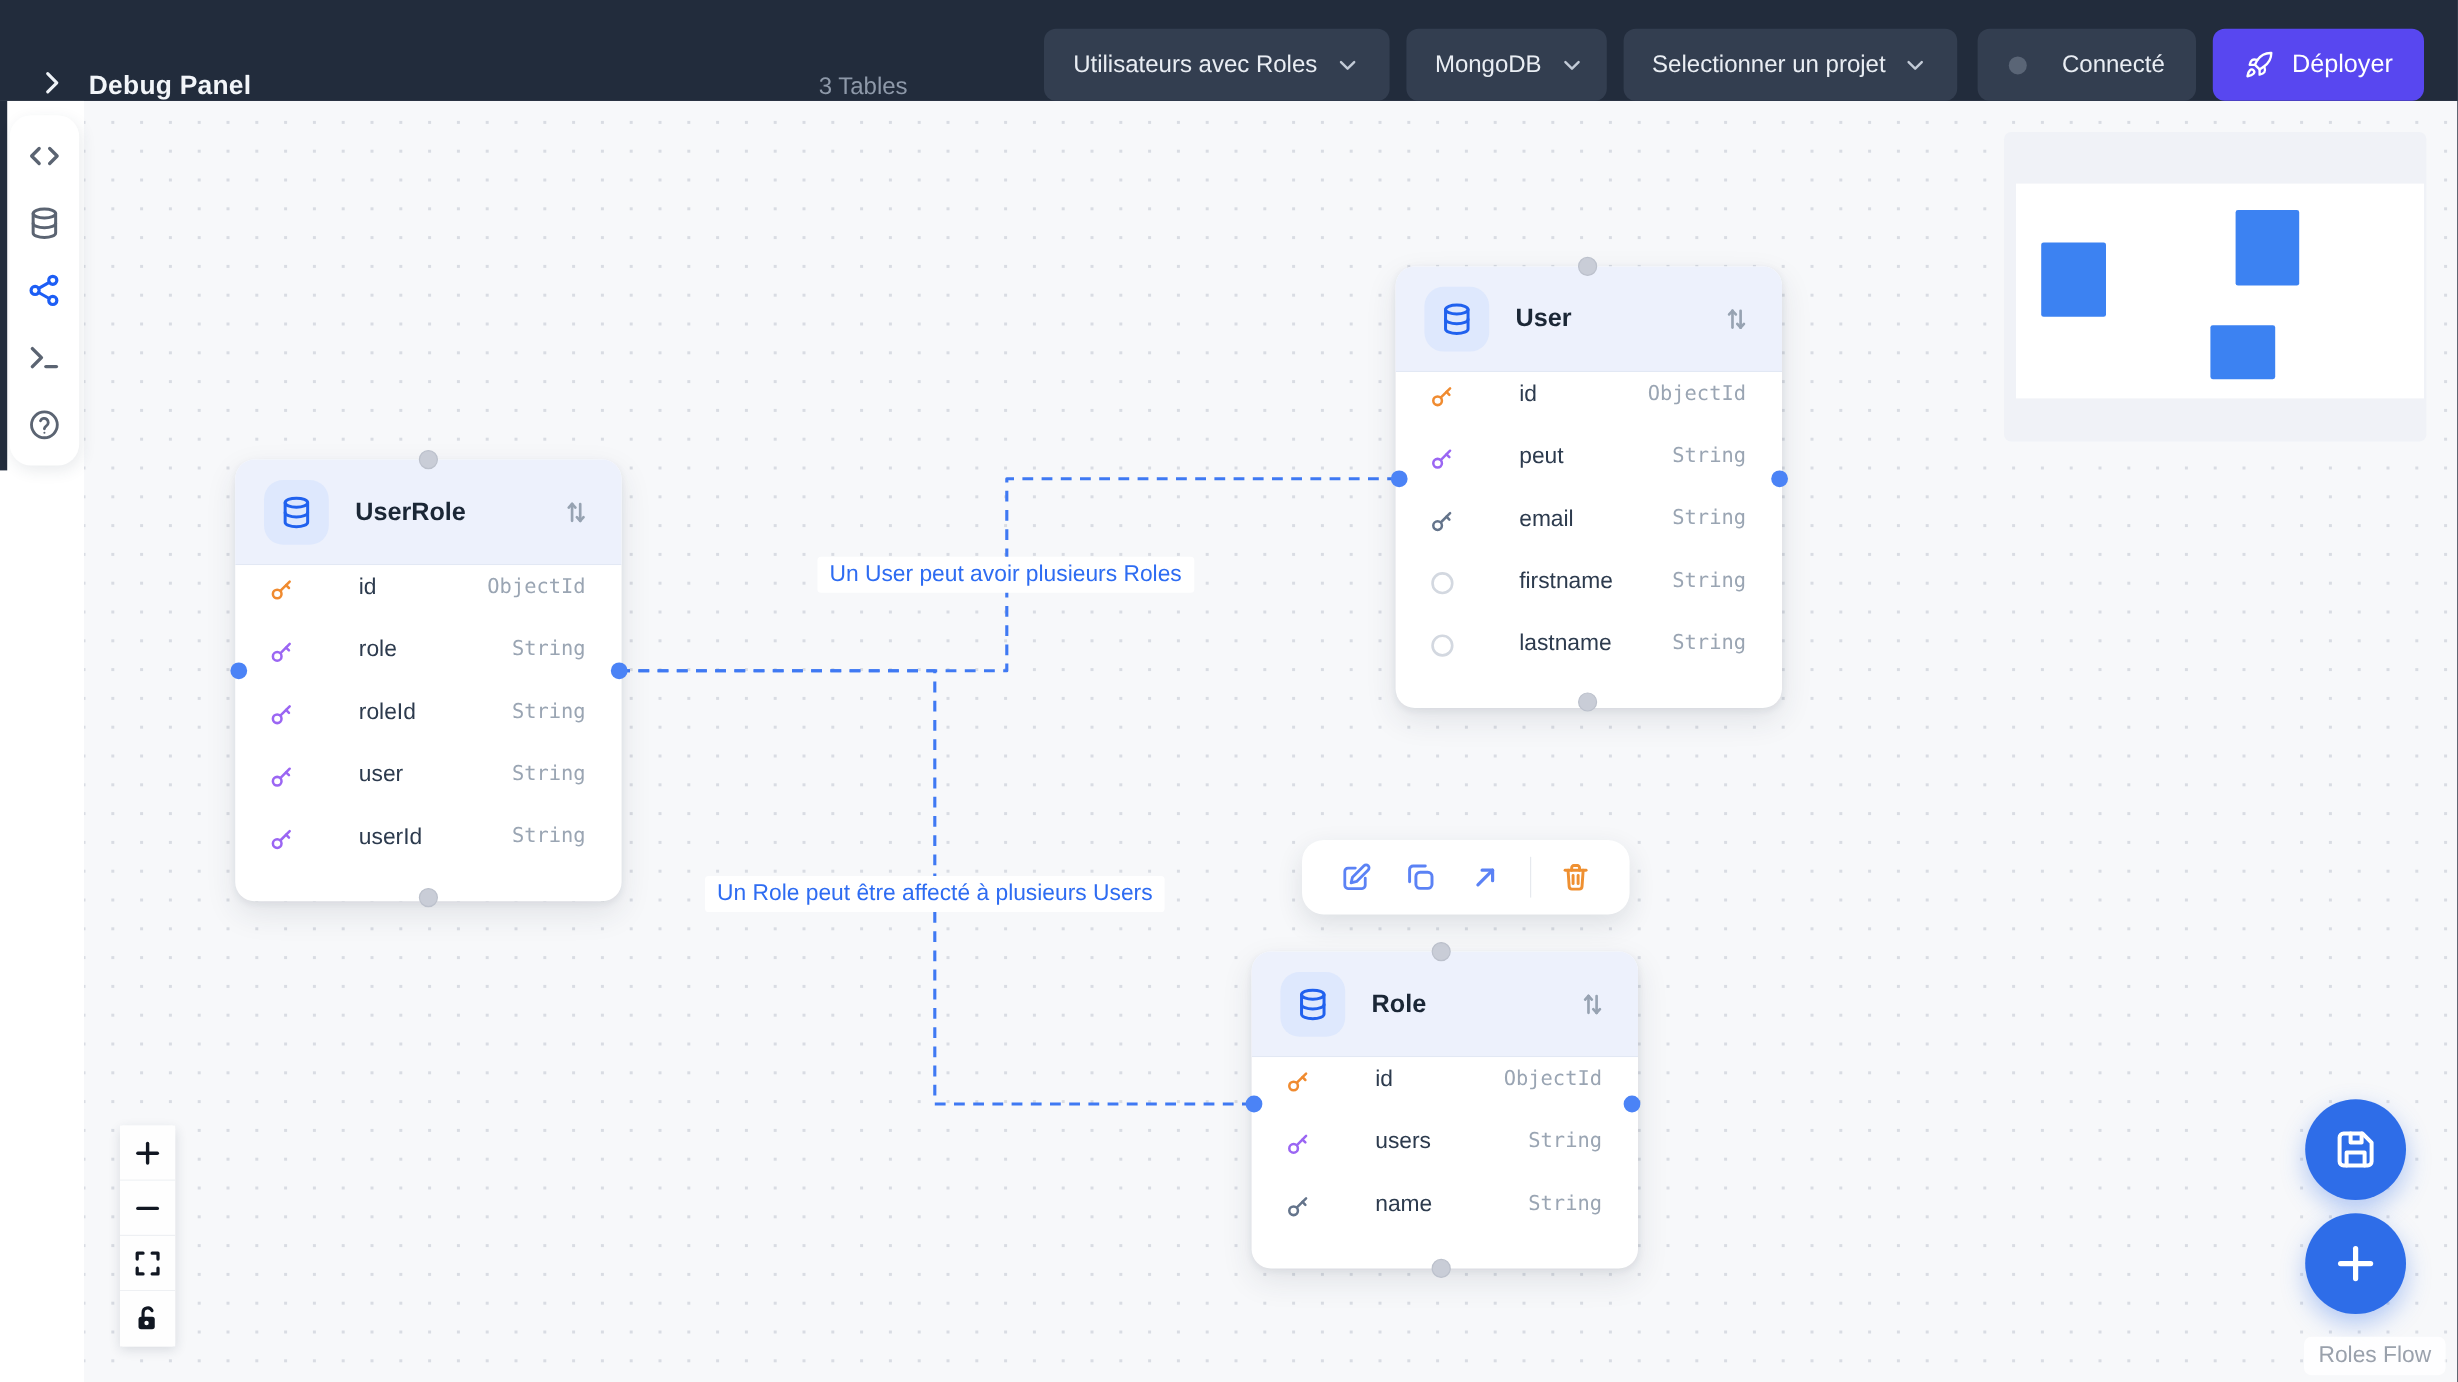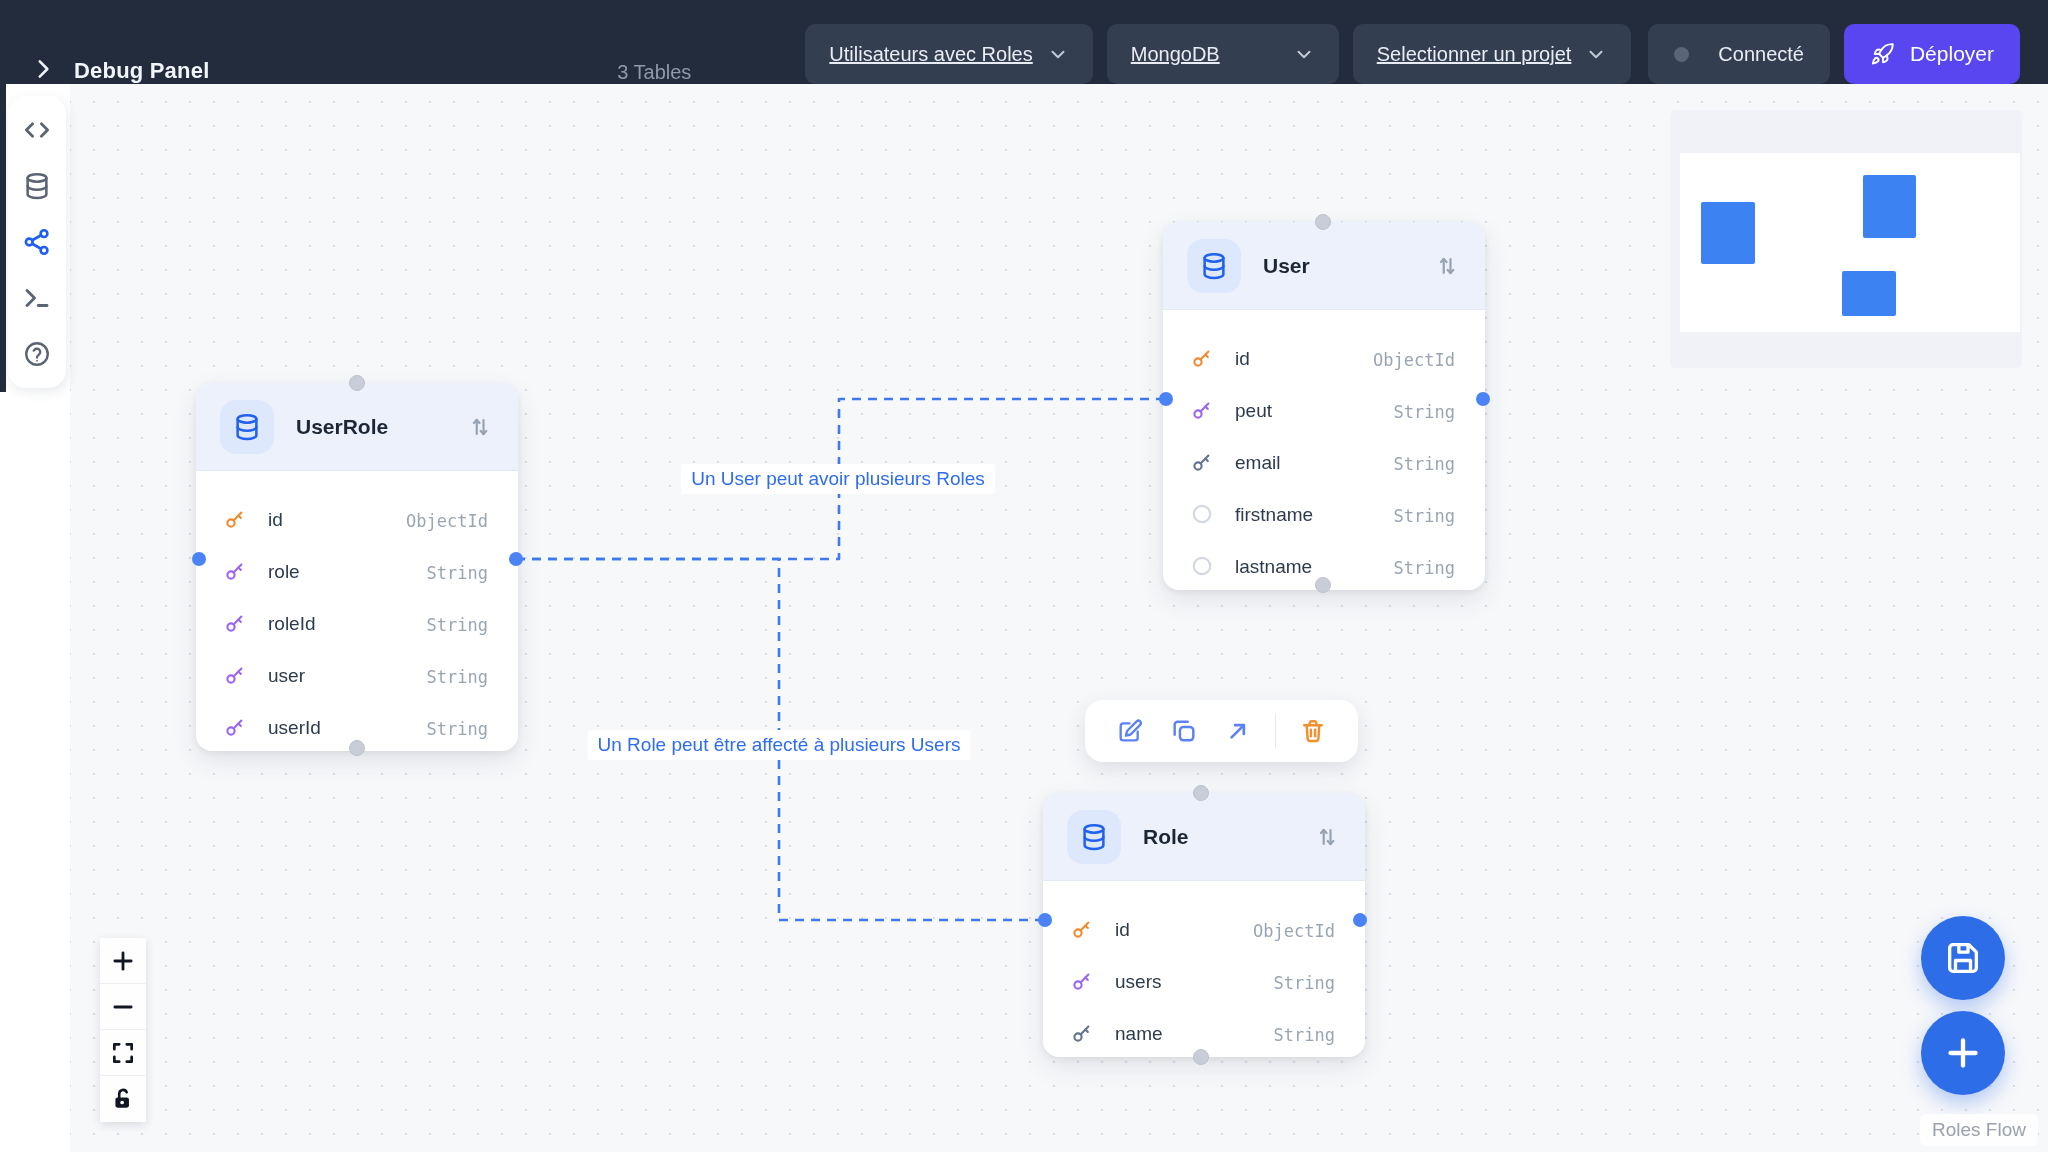--- a/index.html
+++ b/index.html
@@ -5,23 +5,23 @@
   html,body{margin:0;padding:0;background:#222c3c;}
   *{box-sizing:border-box;font-family:"Liberation Sans",sans-serif;}
   .app{position:relative;width:2048px;height:1152px;overflow:hidden;background:#222c3c;}
 
   
   .topbar{position:absolute;left:0;top:0;width:2048px;height:84px;background:#222c3c;display:flex;align-items:flex-end;padding:0 28px;z-index:50;}
   .tb-chevron{width:30px;height:30px;color:#eef2f7;display:flex;align-items:center;justify-content:center;cursor:pointer;}
   .tb-title{margin-left:16px;color:#f2f5f9;font-size:22px;font-weight:700;letter-spacing:.2px;}
   .tb-spacer{flex:1;}
   .tb-count{color:#8e99a9;font-size:20px;margin-right:114px;}
-  .pill{height:60px;background:#333e50;border-radius:10px;display:flex;align-items:center;padding:0 24px;color:#e9edf3;font-size:20px;margin-left:14px;cursor:pointer;white-space:nowrap;text-decoration:underline;}
+  .pill{height:60px;background:#333e50;border-radius:10px;display:flex;align-items:center;padding:0 24px;color:#e9edf3;font-size:20px;margin-left:14px;cursor:pointer;white-space:nowrap;}
   .pill .chev{margin-left:14px;color:#c2cad6;display:flex;}
-  .pill.db{width:232px;justify-content:space-between;}
+  .pill.db{width:167px;justify-content:space-between;}
   .status-pill{height:60px;background:#333e50;border-radius:10px;display:flex;align-items:center;padding:0 26px;margin-left:17px;color:#e9edf3;font-size:20px;gap:13px;}
   .status-dot{width:15px;height:15px;border-radius:50%;background:#5a6576;margin-right:16px;}
   .deploy-btn{height:60px;background:#5847f0;border-radius:10px;display:flex;align-items:center;padding:0 26px;margin-left:14px;color:#ffffff;font-size:21px;font-weight:500;cursor:pointer;}
   .deploy-btn .rkt{margin-right:14px;display:flex;color:#fff;}
 
   
   .canvas{position:absolute;left:0;top:84px;width:2048px;height:1068px;background-color:#f7f8fa;
     background-image:radial-gradient(#d9dce3 1.4px, transparent 1.5px);background-size:24px 24px;background-position:10px 6px;}
   .left-rail{position:absolute;left:0;top:84px;width:70px;height:1068px;background:#ffffff;z-index:5;}
   .dark-strip{position:absolute;left:0;top:84px;width:6px;height:308px;background:#222c3c;z-index:8;}
@@ -38,21 +38,21 @@
   svg.edges{position:absolute;left:0;top:0;pointer-events:none;}
 
   .edge-label{position:absolute;transform:translate(-50%,-50%);background:#ffffff;color:#2e6cf2;font-size:19px;padding:4px 10px;border-radius:3px;white-space:nowrap;}
 
   .node{position:absolute;background:#ffffff;border-radius:16px;box-shadow:0 10px 26px rgba(35,48,68,.10),0 2px 6px rgba(35,48,68,.07);}
   .node-header{height:88px;background:#edf1fc;border-bottom:1px solid #e2e8f4;border-radius:16px 16px 0 0;display:flex;align-items:center;padding:0 24px;}
   .db-chip{width:54px;height:54px;border-radius:16px;background:#dee8fd;display:flex;align-items:center;justify-content:center;color:#2061ee;}
   .node-title{margin-left:22px;font-size:21px;font-weight:700;color:#1b2736;}
   .sort-btn{margin-left:auto;color:#97a3b2;display:flex;cursor:pointer;}
   .node-rows{padding:8px 0 12px 0;}
-  .field-row{height:52px;display:flex;align-items:flex-end;padding:0 30px 0 26px;}
+  .field-row{height:52px;display:flex;align-items:flex-start;padding:0 30px 0 26px;gap:31px;}
   .f-icon{display:flex;width:26px;justify-content:center;}
   .f-name{margin-left:20px;font-size:19px;color:#2d3b4e;}
   .f-type{margin-left:auto;font-size:17px;color:#9aa5b3;font-family:"DejaVu Sans Mono",monospace;}
 
   .handle{position:absolute;border-radius:50%;transform:translate(-50%,-50%);}
   .handle.blue{width:14px;height:14px;background:#4b83f6;}
   .handle.gray{width:16px;height:16px;background:#c9cdd7;border:1px solid #bcc1cc;}
 
   
   .node-toolbar{position:absolute;background:#ffffff;border-radius:18px;box-shadow:0 8px 22px rgba(35,48,68,.12);display:flex;align-items:center;padding:0 18px;z-index:20;}

